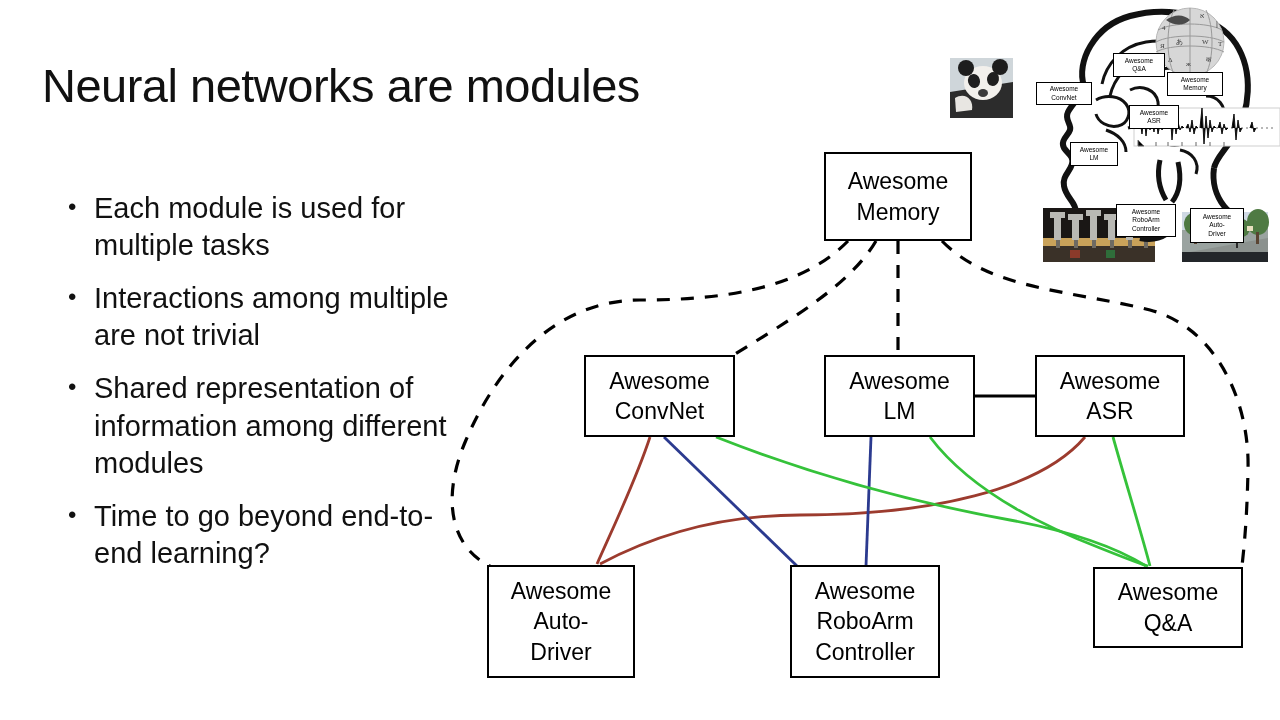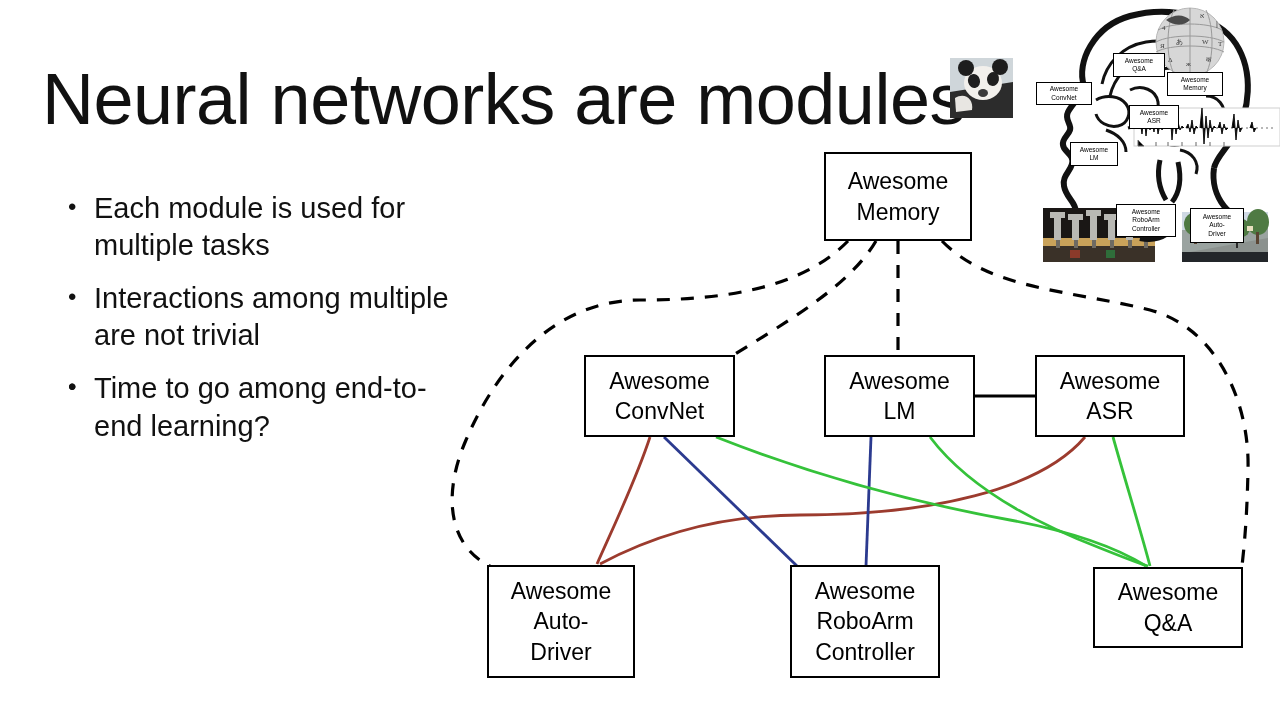--- a/index.html
+++ b/index.html
@@ -15,21 +15,21 @@
     overflow: hidden;
     font-family: "Liberation Sans", sans-serif;
     color: #000000;
   }
 
   
   #title {
     position: absolute;
     left: 42px;
     top: 58px;
-    font-size: 72px;
+    font-size: 47px;
     font-weight: 400;
     letter-spacing: -0.5px;
     color: #111111;
     white-space: nowrap;
   }
 
   
   #bullets {
     position: absolute;
     left: 64px;
@@ -133,24 +133,25 @@
     <div class="bullet">
       <span class="dot">•</span>
       <span>Each module is used for multiple tasks</span>
     </div>
     <div class="bullet">
       <span class="dot">•</span>
       <span>Interactions among multiple are not trivial</span>
     </div>
     <div class="bullet">
       <span class="dot">•</span>
+      <span>Shared representation of information among different modules</span>
     </div>
     <div class="bullet">
       <span class="dot">•</span>
-      <span>Time to go among end-to-end learning?</span>
+      <span>Time to go beyond end-to-end learning?</span>
     </div>
   </div>
 
   <div id="diagram">
 
     <svg id="edges" width="1280" height="720" viewBox="0 0 1280 720">
 
       <path d="M 848 241 C 800 290 720 300 640 300 C 560 300 500 360 466 440 C 440 500 452 548 490 566" fill="none" stroke="#000000" stroke-width="3.2" stroke-dasharray="13 11" stroke-linecap="butt"></path>
 
       <path d="M 876 241 C 850 285 790 320 735 354" fill="none" stroke="#000000" stroke-width="3.2" stroke-dasharray="13 11"></path>

